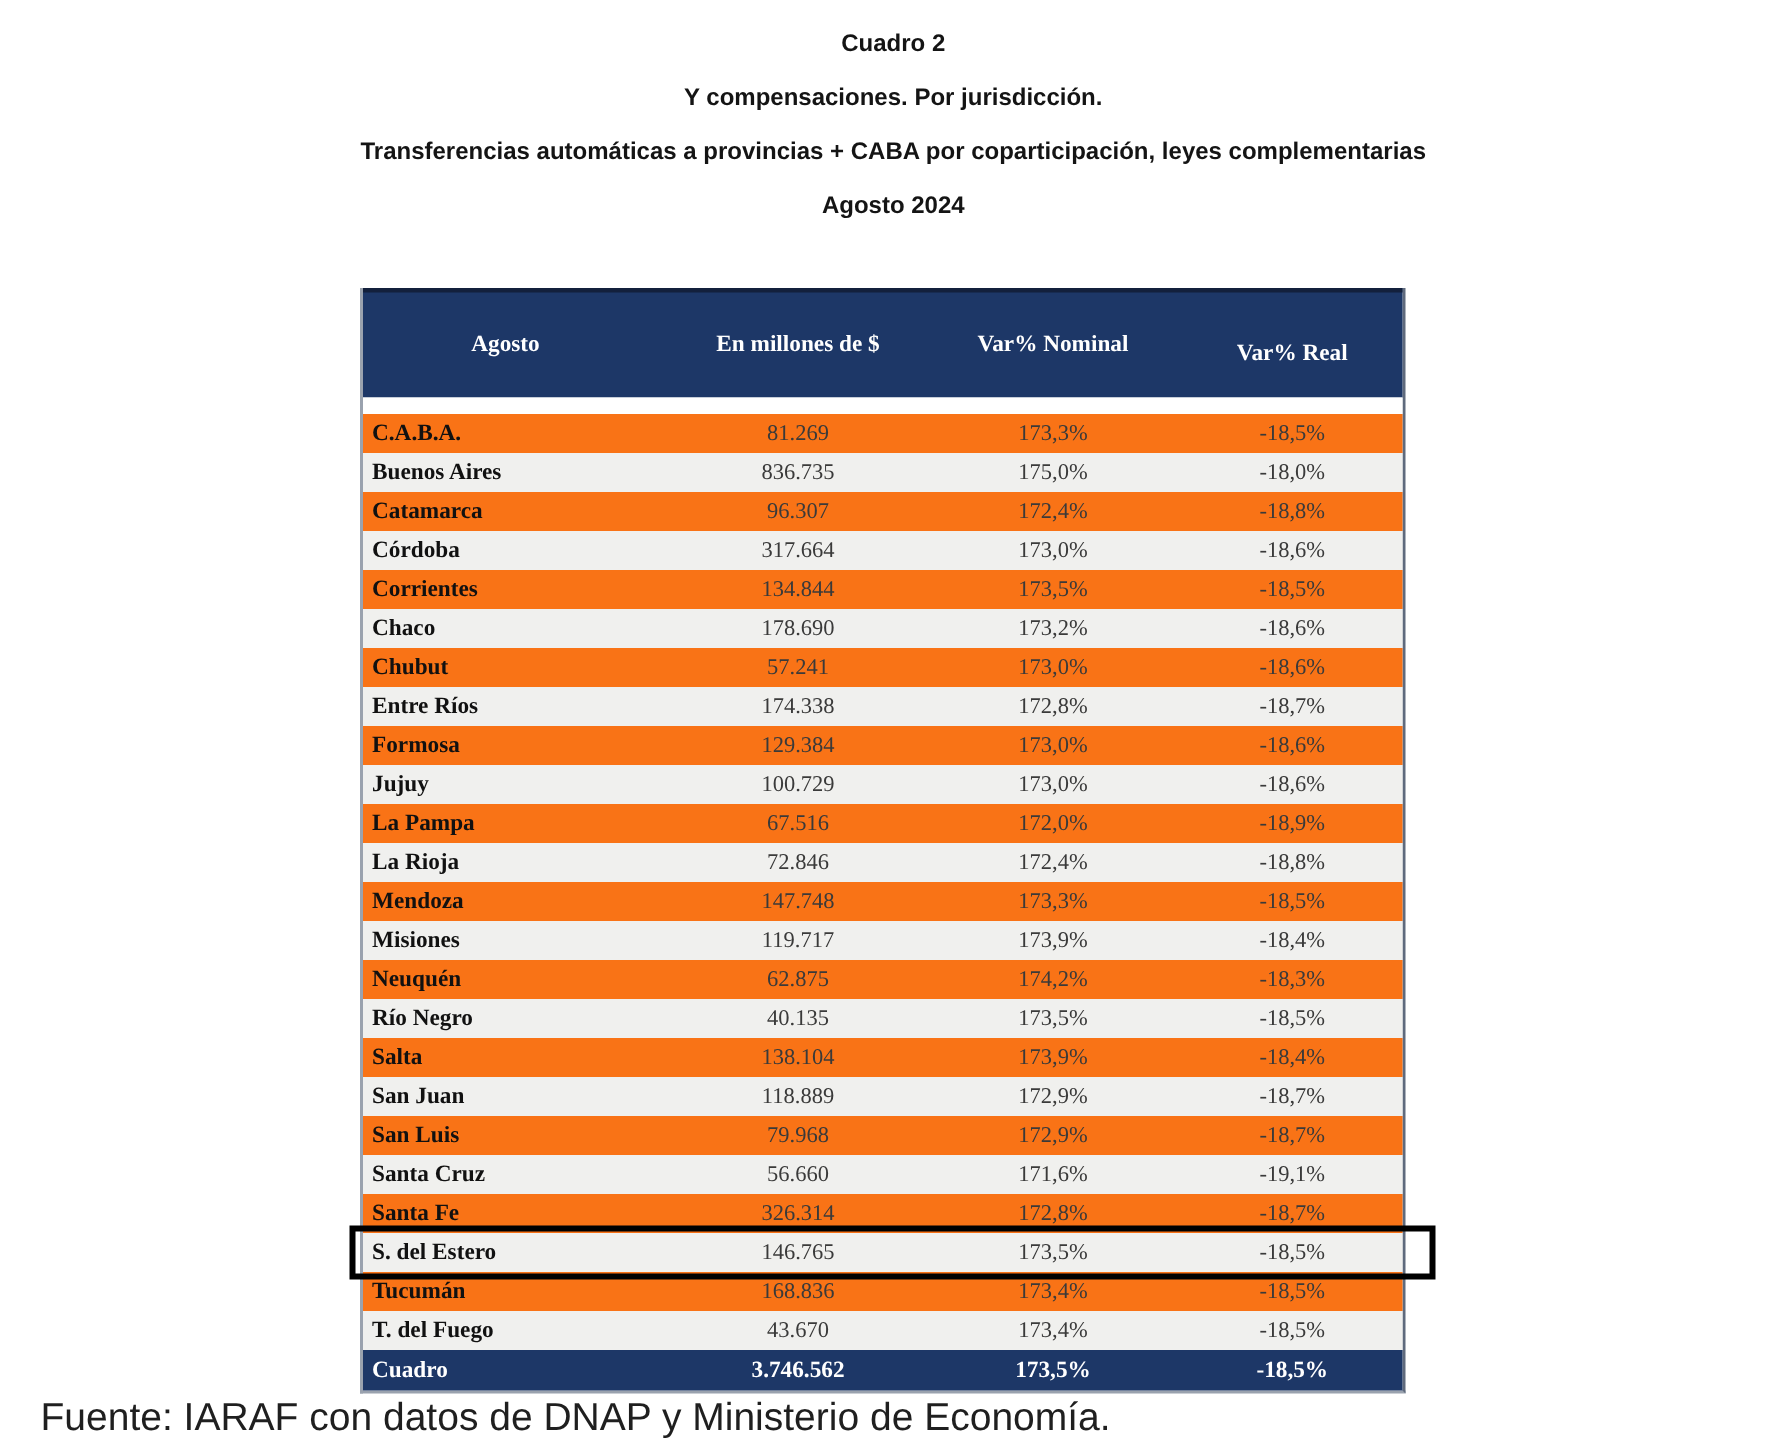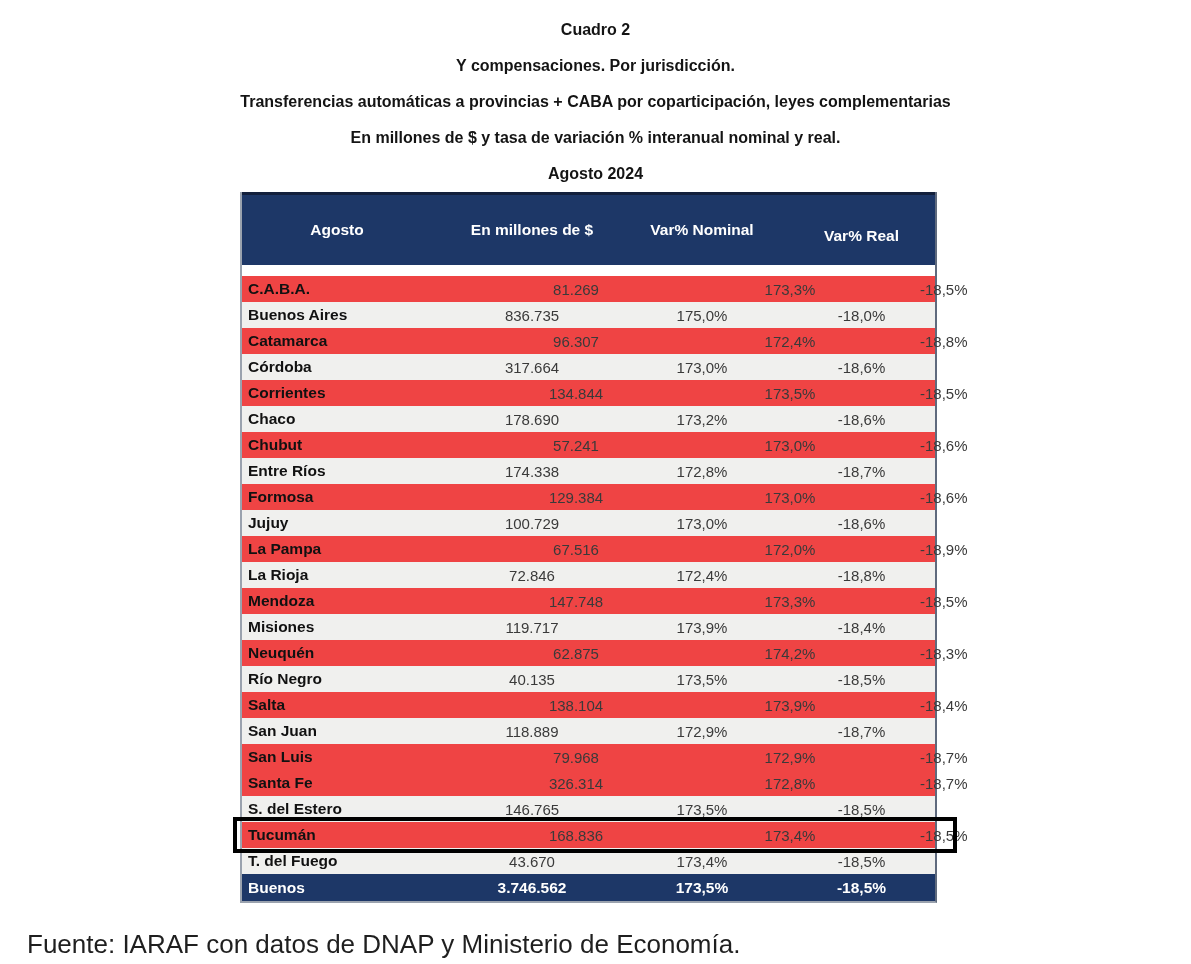--- a/index.html
+++ b/index.html
@@ -20,20 +20,21 @@
   .titles .t { line-height: 36px; font-size: 16px; white-space: nowrap; }
 
   
   .table-wrap {
     position: absolute; left: 240px; top: 192px; width: 697px;
     box-sizing: border-box;
     border-left: 2px solid #9aa2ae;
     border-right: 2px solid #5f6a7d;
     border-bottom: 2px solid #9aa2ae;
     background: #ffffff;
+    font-family: Liberation Serif, serif;
   }
   .grid4 {
     display: grid;
     grid-template-columns: 190px 200px 140px 1fr;
     align-items: center;
   }
   .thead {
     height: 73px;
     box-sizing: border-box;
     background: #1d3767;
@@ -41,21 +42,21 @@
     color: #ffffff;
     font-weight: bold;
     font-size: 15.5px;
   }
   .thead .hc { text-align: center; }
   .thead .hc:nth-child(4) { padding-left: 16px; margin-top: 12px; }
 
   .gap { height: 11px; background: #ffffff; }
 
   .trow { height: 26px; font-size: 15px; }
-  .trow.blue  { background: #ef4444; gap: 44px; }
+  .trow.blue  { background: #f97316; }
   .trow.light { background: #F0F0EE; }
   .trow .c:nth-child(1) {
     font-weight: bold; color: #111111; padding-left: 6px; font-size: 15.5px;
     white-space: nowrap;
   }
   .trow .c:nth-child(n+2) { text-align: center; color: #3a3a3a; }
   .trow .c:nth-child(4) { padding-left: 16px; }
 
   .total-row {
     height: 27px;
@@ -86,21 +87,20 @@
     margin-left: 27px;
   }
 </style>
 </head>
 <body>
 
 <div class="titles">
   <div class="t">Cuadro 2</div>
   <div class="t">Y compensaciones. Por jurisdicción.</div>
   <div class="t">Transferencias automáticas a provincias + CABA por coparticipación, leyes complementarias</div>
-  <div class="t">En millones de $ y tasa de variación % interanual nominal y real.</div>
   <div class="t">Agosto 2024</div>
 </div>
 
 <div class="table-wrap">
   <div class="thead grid4">
     <div class="hc">Agosto</div>
     <div class="hc">En millones de $</div>
     <div class="hc">Var% Nominal</div>
     <div class="hc">Var% Real</div>
   </div>
@@ -213,20 +213,26 @@
         <div class="c">118.889</div>
         <div class="c">172,9%</div>
         <div class="c">-18,7%</div>
       </div>
       <div class="trow grid4 blue">
         <div class="c">San Luis</div>
         <div class="c">79.968</div>
         <div class="c">172,9%</div>
         <div class="c">-18,7%</div>
       </div>
+      <div class="trow grid4 light">
+        <div class="c">Santa Cruz</div>
+        <div class="c">56.660</div>
+        <div class="c">171,6%</div>
+        <div class="c">-19,1%</div>
+      </div>
       <div class="trow grid4 blue">
         <div class="c">Santa Fe</div>
         <div class="c">326.314</div>
         <div class="c">172,8%</div>
         <div class="c">-18,7%</div>
       </div>
       <div class="trow grid4 light">
         <div class="c">S. del Estero</div>
         <div class="c">146.765</div>
         <div class="c">173,5%</div>
@@ -239,21 +245,21 @@
         <div class="c">-18,5%</div>
       </div>
       <div class="trow grid4 light">
         <div class="c">T. del Fuego</div>
         <div class="c">43.670</div>
         <div class="c">173,4%</div>
         <div class="c">-18,5%</div>
       </div>
     </div>
   <div class="total-row grid4">
-    <div class="c">Buenos</div>
+    <div class="c">Cuadro</div>
     <div class="c">3.746.562</div>
     <div class="c">173,5%</div>
     <div class="c">-18,5%</div>
   </div>
 </div>
 
 <div class="highlight-box"></div>
 
 <div class="source">Fuente: IARAF con datos de DNAP y Ministerio de Economía.</div>
 

